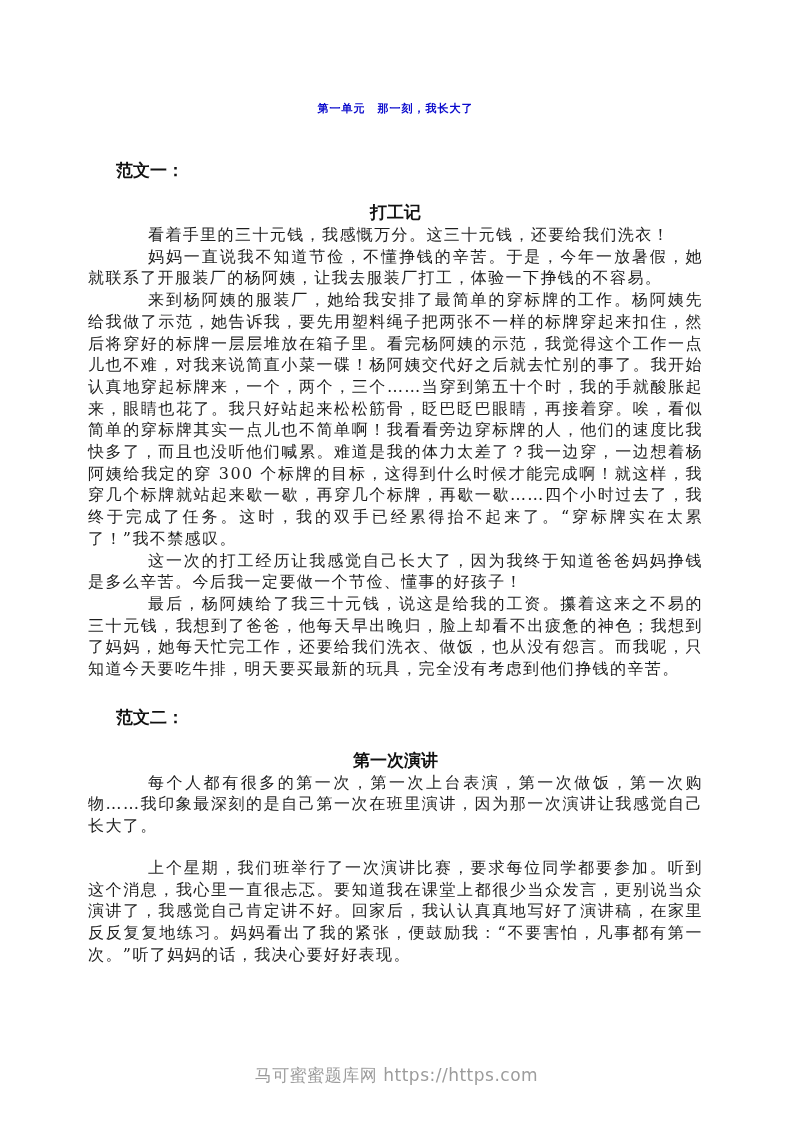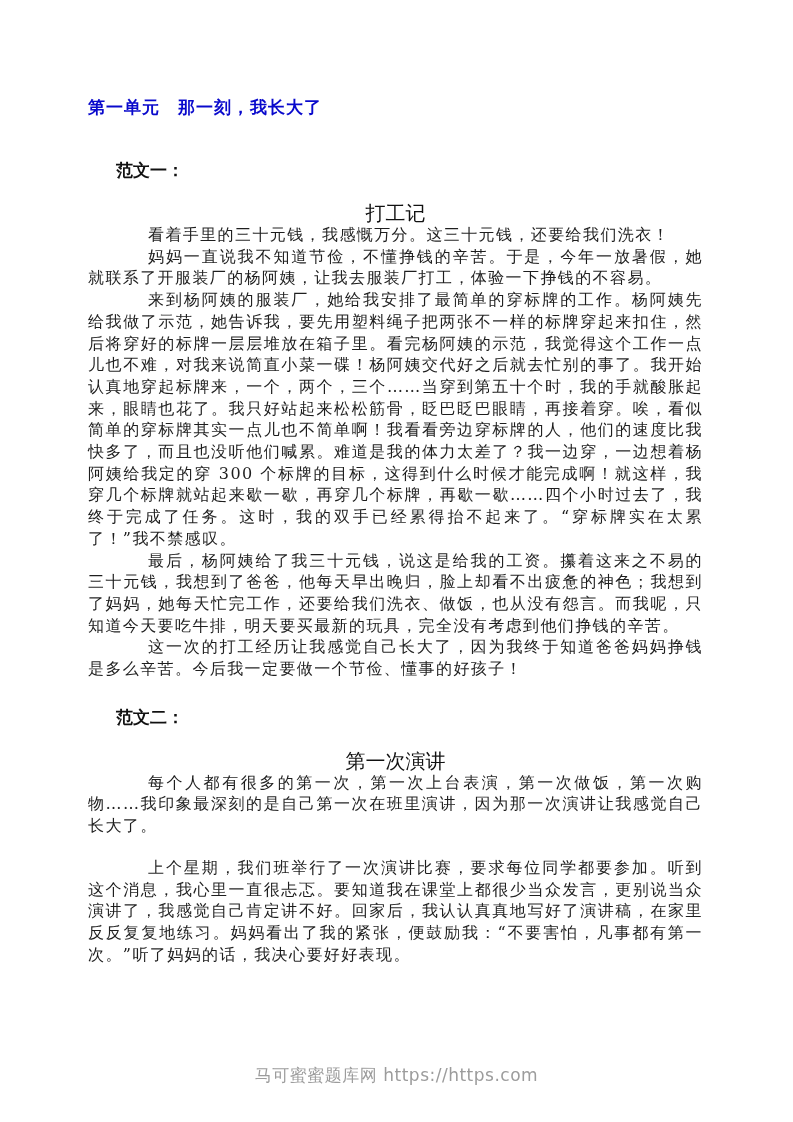--- a/index.html
+++ b/index.html
@@ -11,41 +11,41 @@
     background: #ffffff;
     overflow: hidden;
     box-sizing: border-box;
     padding: 97px 90px 0 88px;
     font-family: "DejaVu Serif", "Liberation Serif", serif;
     color: #1e1e1e;
   }
   .doc-title {
     margin: 0;
     font-family: "Liberation Sans", "DejaVu Sans", sans-serif;
-    font-size: 17px;
+    font-size: 11px;
     font-weight: bold;
     line-height: 22px;
-    text-align: left;
+    text-align: center;
     color: #0909cc;
     letter-spacing: 1px;
   }
   .section-label {
     margin: 41px 0 0 28px;
     font-family: Liberation Sans, sans-serif;
     font-size: 17px;
     font-weight: bold;
     line-height: 22px;
     color: #111111;
   }
   .section-label.sec2 { margin-top: 27px; }
   .essay-title {
     margin: 20px 0 0 0;
     font-family: "Liberation Sans", "DejaVu Sans", sans-serif;
-    font-size: 20px;
-    font-weight: normal;
+    font-size: 17px;
+    font-weight: bold;
     line-height: 22px;
     text-align: center;
     color: #111111;
   }
   .essay-title.t2 { margin-top: 21px; }
   .body-p {
     margin: 0;
     font-size: 16px;
     line-height: 21.7px;
     letter-spacing: 1.4px;
@@ -83,22 +83,22 @@
 
   <h1 class="doc-title">第一单元　那一刻，我长大了</h1>
 
   <div class="section-label">范文一：</div>
 
   <h2 class="essay-title">打工记</h2>
 
   <p class="body-p">看着手里的三十元钱，我感慨万分。这三十元钱，还要给我们洗衣！</p>
   <p class="body-p">妈妈一直说我不知道节俭，不懂挣钱的辛苦。于是，今年一放暑假，她就联系了开服装厂的杨阿姨，让我去服装厂打工，体验一下挣钱的不容易。</p>
   <p class="body-p">来到杨阿姨的服装厂，她给我安排了最简单的穿标牌的工作。杨阿姨先给我做了示范，她告诉我，要先用塑料绳子把两张不一样的标牌穿起来扣住，然后将穿好的标牌一层层堆放在箱子里。看完杨阿姨的示范，我觉得这个工作一点儿也不难，对我来说简直小菜一碟！杨阿姨交代好之后就去忙别的事了。我开始认真地穿起标牌来，一个，两个，三个……当穿到第五十个时，我的手就酸胀起来，眼睛也花了。我只好站起来松松筋骨，眨巴眨巴眼睛，再接着穿。唉，看似简单的穿标牌其实一点儿也不简单啊！我看看旁边穿标牌的人，他们的速度比我快多了，而且也没听他们喊累。难道是我的体力太差了？我一边穿，一边想着杨阿姨给我定的穿 300 个标牌的目标，这得到什么时候才能完成啊！就这样，我穿几个标牌就站起来歇一歇，再穿几个标牌，再歇一歇……四个小时过去了，我终于完成了任务。这时，我的双手已经累得抬不起来了。“穿标牌实在太累了！”我不禁感叹。</p>
+  <p class="body-p">这一次的打工经历让我感觉自己长大了，因为我终于知道爸爸妈妈挣钱是多么辛苦。今后我一定要做一个节俭、懂事的好孩子！</p>
   <p class="body-p">最后，杨阿姨给了我三十元钱，说这是给我的工资。攥着这来之不易的三十元钱，我想到了爸爸，他每天早出晚归，脸上却看不出疲惫的神色；我想到了妈妈，她每天忙完工作，还要给我们洗衣、做饭，也从没有怨言。而我呢，只知道今天要吃牛排，明天要买最新的玩具，完全没有考虑到他们挣钱的辛苦。</p>
-  <p class="body-p">这一次的打工经历让我感觉自己长大了，因为我终于知道爸爸妈妈挣钱是多么辛苦。今后我一定要做一个节俭、懂事的好孩子！</p>
 
 
   <div class="section-label sec2">范文二：</div>
 
   <h2 class="essay-title t2">第一次演讲</h2>
 
   <p class="body-p">每个人都有很多的第一次，第一次上台表演，第一次做饭，第一次购物……我印象最深刻的是自己第一次在班里演讲，因为那一次演讲让我感觉自己长大了。</p>
   <p class="body-p gap-top">上个星期，我们班举行了一次演讲比赛，要求每位同学都要参加。听到这个消息，我心里一直很忐忑。要知道我在课堂上都很少当众发言，更别说当众演讲了，我感觉自己肯定讲不好。回家后，我认认真真地写好了演讲稿，在家里反反复复地练习。妈妈看出了我的紧张，便鼓励我：“不要害怕，凡事都有第一次。”听了妈妈的话，我决心要好好表现。</p>
 
   <div class="footer">马可蜜蜜题库网 https://https.com</div>

